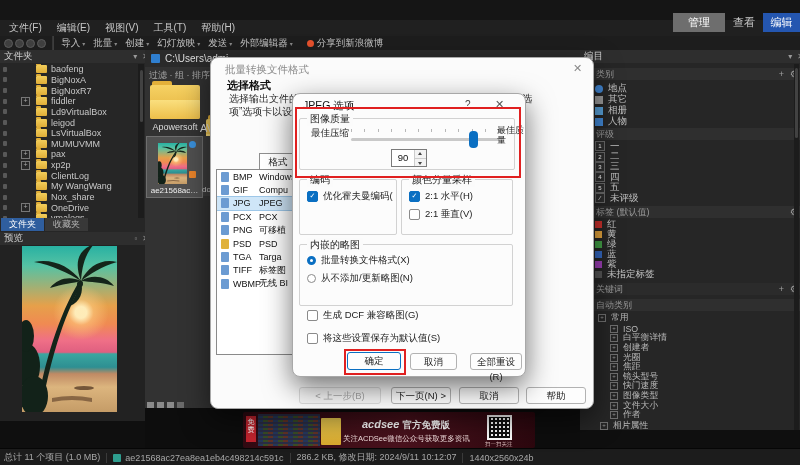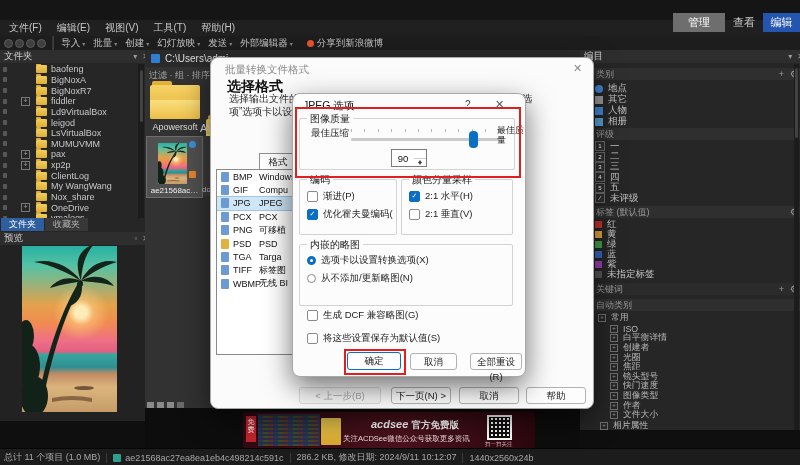--- a/index.html
+++ b/index.html
@@ -93,21 +93,21 @@
   .lrow{height:13.4px;display:flex;align-items:center;font-size:9px;color:#111;padding-left:4px;}
   .lrow.sel{background:#cfe6f8;outline:1px solid #9ec7e8;}
   .fic{width:8px;height:10px;border-radius:1px;margin-right:4px;flex:none;}
   .fname{width:26px;flex:none;}
   .fdesc{flex:1;overflow:hidden;white-space:nowrap;}
 
   
   .ticks{background:repeating-linear-gradient(90deg,#b8b8b8 0 1px,transparent 1px 13.4px);}
   .track{background:#c9c9c9;border-radius:2px;}
   .handle{background:#0a6fc2;border-radius:4px;}
-  .spinner{border:1px solid #7a7a7a;background:#fff;display:flex;align-items:center;}
+  .spinner{border:1px solid #7a7a7a;background:#fff;display:flex;}
   .spinval{flex:1;text-align:center;font-size:9.5px;color:#111;line-height:15px;}
   .spinbtns{width:11px;border-left:1px solid #ccc;display:flex;flex-direction:column;}
   .spinbtn{flex:1;position:relative;background:#f3f3f3;}
   .spinbtn+.spinbtn{border-top:1px solid #ccc;}
   .spinbtn::before{content:'';position:absolute;left:3px;border-left:2.5px solid transparent;border-right:2.5px solid transparent;}
   .spin-up::before{top:2px;border-bottom:3px solid #444;}
   .spin-dn::before{top:3px;border-top:3px solid #444;}
 
   
   .banner{left:243px;top:412px;width:292px;height:36px;background:linear-gradient(100deg,#310a12,#4a121d 55%,#2c070e);border-radius:2px;z-index:6;overflow:hidden;}
@@ -350,27 +350,27 @@
         <span class="cicon round" style="background: rgb(66, 136, 214);"></span>
         <span class="clip">地点</span>
       </div>
       <div class="crow">
         <span class="pin"></span>
         <span class="cicon" style="background: rgb(154, 154, 154);"></span>
         <span class="clip">其它</span>
       </div>
       <div class="crow">
         <span class="pin"></span>
+        <span class="cicon" style="background: rgb(88, 160, 216);"></span>
+        <span class="clip">相册</span>
+      </div>
+      <div class="crow">
+        <span class="pin"></span>
         <span class="cicon" style="background: rgb(66, 136, 214);"></span>
         <span class="clip">人物</span>
-      </div>
-      <div class="crow">
-        <span class="pin"></span>
-        <span class="cicon" style="background: rgb(88, 160, 216);"></span>
-        <span class="clip">相册</span>
       </div>
   </div>
 
   <div class="sect-h" style="top:128px">
     <span class="aexp" style="visibility:visible;margin-right:4px"></span>
     <span>评级</span>
       <span class="sp"></span>
   </div>
   <div class="abs" style="left:580px;top:141px;width:214px">
     <div class="crow" style="height:10.4px">
@@ -488,43 +488,43 @@
       <div class="arow">
         <span class="aexp"></span>
         <span class="clip">快门速度</span>
       </div>
       <div class="arow">
         <span class="aexp"></span>
         <span class="clip">图像类型</span>
       </div>
       <div class="arow">
         <span class="aexp"></span>
+        <span class="clip">文件大小</span>
+      </div>
+      <div class="arow">
+        <span class="aexp"></span>
         <span class="clip">作者</span>
-      </div>
-      <div class="arow">
-        <span class="aexp"></span>
-        <span class="clip">文件大小</span>
       </div>
   </div>
   <div class="abs arow" style="left:600px;top:421px;width:190px">
     <span class="aexp"></span>
     <span>相片属性</span>
   </div>
   <div class="abs scroll" style="left:794px;top:64px;width:5px;height:366px">
     <div class="abs thumbtrack" style="left:1px;top:4px;width:3px;height:70px"></div>
   </div>
   <div class="abs" style="left:580px;top:430px;width:220px;height:18px;background:#0f0f0f"></div>
 
   <div class="abs" style="left:145px;top:408px;width:435px;height:40px;background:#0d0d0d;z-index:4"></div>
   <div class="abs banner">
     <div class="abs" style="left:3px;top:4px;width:10px;height:26px;background:#c3242e;color:#fff;font-size:7px;line-height:8px;text-align:center;padding-top:2px;box-sizing:border-box">免费</div>
     <div class="abs" style="left:15px;top:2px;width:62px;height:32px;background:#15161c;
          background-image:repeating-linear-gradient(0deg,transparent 0 2px,#2a3550 2px 4px),repeating-linear-gradient(90deg,#23406a 0 5px,#3a5a2a 5px 10px,#6a3a2a 10px 15px);opacity:.85"></div>
     <div class="abs" style="left:78px;top:6px;width:20px;height:27px;background:linear-gradient(#f0cf52,#d9a92e);border-radius:1px"></div>
-    <div class="abs" style="left:128px;top:6px;font-size:11px;font-weight:bold;color:#fff;font-style:italic"><span>acdsee</span> <span style="font-style:normal;font-size:9.5px">官方免费版</span></div>
+    <div class="abs" style="left:119px;top:6px;font-size:11px;font-weight:bold;color:#fff;font-style:italic"><span>acdsee</span> <span style="font-style:normal;font-size:9.5px">官方免费版</span></div>
     <div class="abs" style="left:100px;top:22px;font-size:7.5px;color:#f3dede">关注ACDSee微信公众号获取更多资讯</div>
     <div class="abs qr" style="left:244px;top:3px">
         <div class="qr-in"></div>
       </div>
     <div class="abs" style="left:242px;top:29px;font-size:5.5px;color:#ddbfbf">扫一扫关注</div>
   </div>
 
   <div class="abs statusbar">
     <span style="margin-left:4px">总计 11 个项目 (1.0 MB)</span>
     <span class="sbsep"></span>
@@ -532,21 +532,21 @@
     <span>ae21568ac27ea8ea1eb4c498214c591c</span>
     <span class="sbsep"></span>
     <span>286.2 KB, 修改日期: 2024/9/11 10:12:07</span>
     <span class="sbsep"></span>
     <span>1440x2560x24b</span>
   </div>
 
   <div class="abs dialog" style="left:210px;top:57px;width:382px;height:350px;z-index:10">
     <div class="abs" style="left:14px;top:5px;font-size:10.5px;color:#8a8a8a">批量转换文件格式</div>
     <div class="abs dlg-x" style="left:362px;top:4px;color:#888">✕</div>
-    <div class="abs" style="left:16px;top:20px;font-size:14px;font-weight:bold;color:#111">选择格式</div>
+    <div class="abs" style="left:16px;top:20px;font-size:11px;font-weight:bold;color:#111">选择格式</div>
     <div class="abs clip" style="left:18px;top:34px;width:358px;font-size:10px;color:#2a2a2a">选择输出文件的文件格式，然后根据需要调整设置选项。单击“高级选</div>
     <div class="abs clip" style="left:18px;top:47px;width:358px;font-size:10px;color:#2a2a2a">项”选项卡以设置转换选项。</div>
 
     <div class="tabbox" style="left:48px;top:95px;width:36px;background:#fff;border:1px solid #8f8f8f;border-bottom:none">格式</div>
     <div class="tabbox" style="left:85px;top:96px;width:56px;background:#ececec;border:1px solid #9f9f9f">高级选项</div>
 
     <div class="abs" style="left:5px;top:111px;width:87px;height:184px;background:#fff;border:1px solid #8a8a8a;overflow:hidden">
       <div class="lrow">
           <span class="fic" style="background: rgb(107, 155, 210);"></span>
           <span class="fname">BMP</span>
@@ -618,24 +618,20 @@
       <span class="spinval">90</span>
       <span class="spinbtns">
         <span class="spinbtn spin-up"></span>
         <span class="spinbtn spin-dn"></span>
       </span>
     </div>
 
     <div class="fieldset" style="left:6px;top:85px;width:96px;height:54px"></div>
     <div class="legend" style="left:14px;top:79px">编码</div>
     <div class="abs" style="left:14px;top:93px;width:86px">
-      <div class="opt-row">
-          <span class="cb"></span>
-          <span class="clip">渐进(P)</span>
-        </div>
         <div class="opt-row">
           <span class="cb on"></span>
           <span class="clip">优化霍夫曼编码(O)</span>
         </div>
     </div>
 
     <div class="fieldset" style="left:108px;top:85px;width:110px;height:54px"></div>
     <div class="legend" style="left:116px;top:79px">颜色分量采样</div>
     <div class="abs" style="left:116px;top:93px;width:98px">
       <div class="opt-row">
@@ -646,21 +642,21 @@
           <span class="cb"></span>
           <span class="clip">2:1 垂直(V)</span>
         </div>
     </div>
 
     <div class="fieldset" style="left:6px;top:150px;width:212px;height:60px"></div>
     <div class="legend" style="left:14px;top:144px">内嵌的略图</div>
     <div class="abs" style="left:14px;top:157px;width:196px">
       <div class="opt-row">
           <span class="rd on"></span>
-          <span class="clip">选项卡以设置转换选项(X)</span>
+          <span class="clip">批量转换文件格式(X)</span>
         </div>
         <div class="opt-row">
           <span class="rd"></span>
           <span class="clip">从不添加/更新略图(N)</span>
         </div>
     </div>
 
     <div class="abs opt-row" style="left:14px;top:212px;width:200px">
       <span class="cb"></span>
       <span class="clip">生成 DCF 兼容略图(G)</span>

